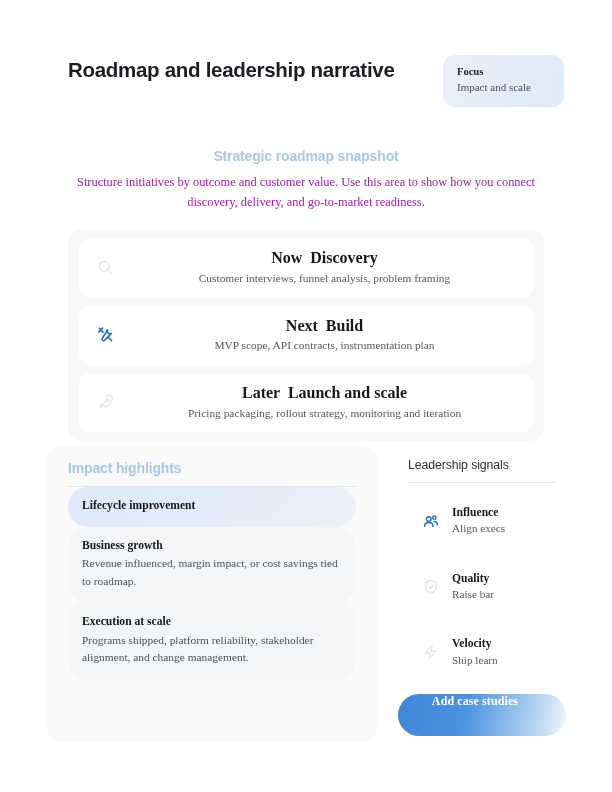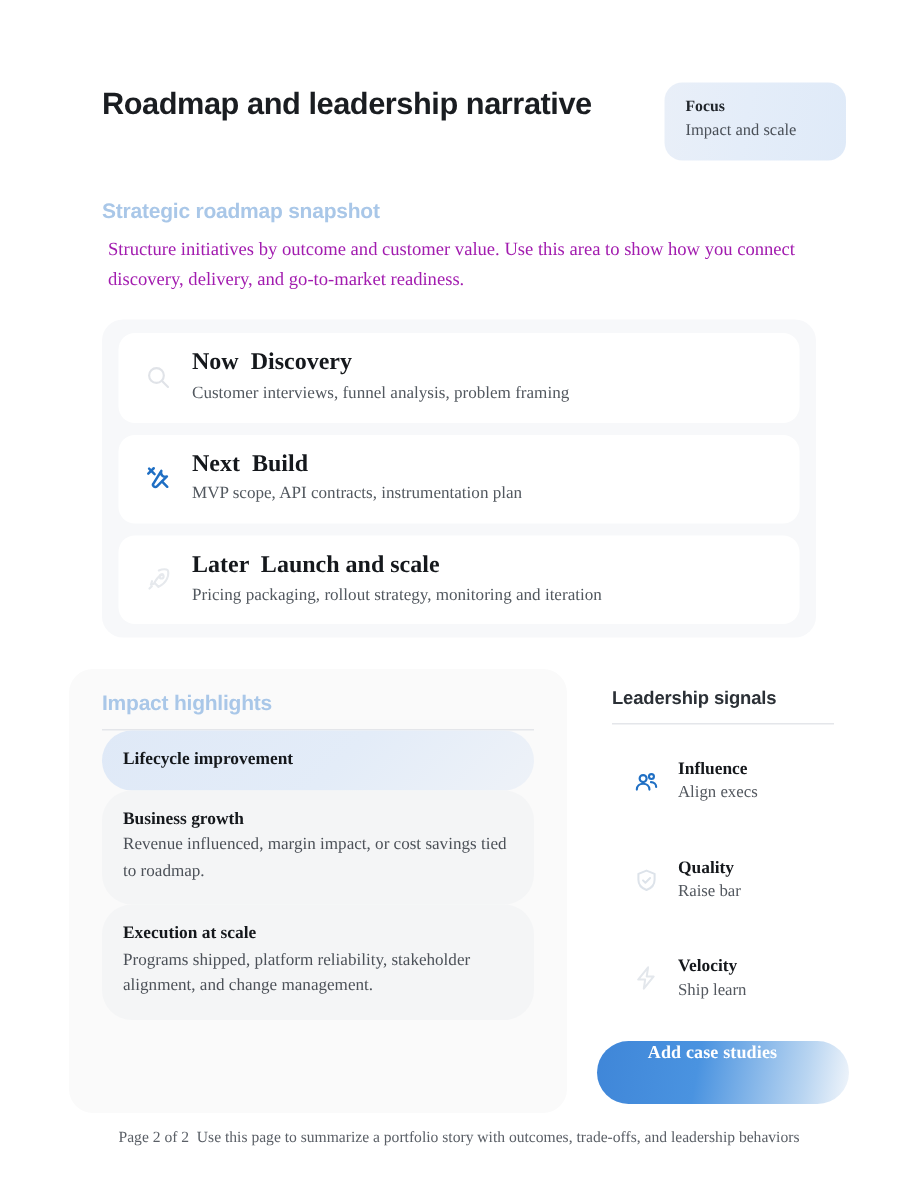--- a/index.html
+++ b/index.html
@@ -69,27 +69,28 @@
     font-size: 11px;
     color: #4a5058;
     line-height: 1.4;
     margin-top: 1px;
   }
 
   
   .roadmap-panel {
     position: absolute;
     left: 46px;
-    top: 116px;
+    top: 132px;
     width: 520px;
     height: 298px;
     background: #ffffff;
     border-radius: 16px;
     box-sizing: border-box;
     padding: 16px 22px 0 22px;
+    text-align: center;
   }
   .section-heading {
     font-family: "Liberation Sans", sans-serif;
     font-size: 14px;
     font-weight: bold;
     color: #a9c7e8;
     letter-spacing: -0.15px;
     margin: 0 0 8px 0;
   }
   .section-body {
@@ -195,21 +196,21 @@
     position: absolute;
     left: 398px;
     top: 446px;
     width: 168px;
     height: 296px;
     box-sizing: border-box;
   }
   .signals-heading {
     font-family: "Liberation Sans", sans-serif;
     font-size: 12.3px;
-    font-weight: bold;
+    font-weight: normal;
     color: #2b3036;
     letter-spacing: -0.1px;
     margin: 12px 0 0 10px;
   }
   .signals-divider {
     height: 1px;
     background: #e4e6ea;
     margin: 10px 10px 0 10px;
   }
   .signal-row {
@@ -409,15 +410,14 @@
         <span class="signal-title" style="display:block">Velocity</span>
         <span class="signal-sub" style="display:block">Ship learn</span>
       </span>
     </div>
 
     <button class="cta-button">
       <span class="cta-label">Add case studies</span>
     </button>
   </div>
 
-  <div class="footer">Page 2 of 2  Use this page to summarize a portfolio story with outcomes, trade-offs, and leadership behaviors</div>
 
 </div>
 
 </body></html>

